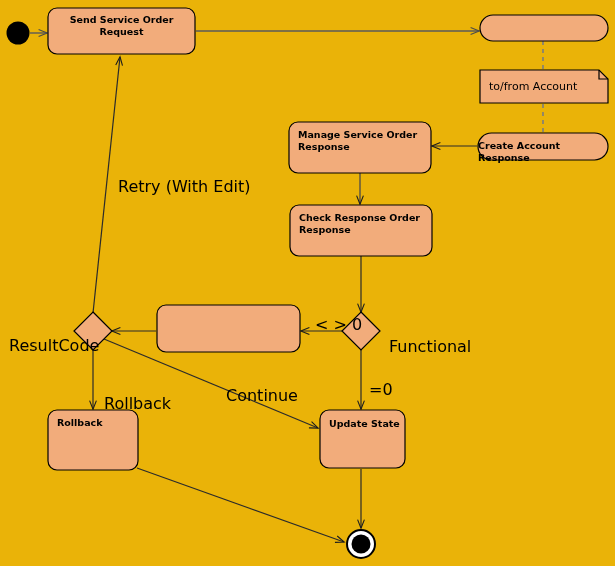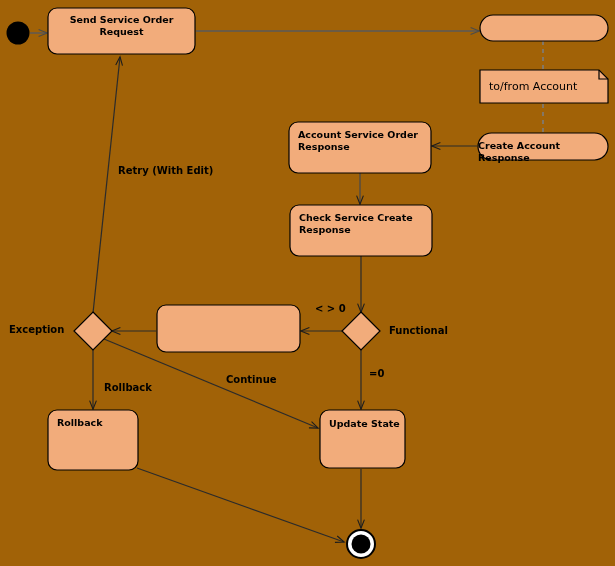--- a/index.html
+++ b/index.html
@@ -4,21 +4,21 @@
 <style>
   html, body {
     margin: 0;
     padding: 0;
     background: #ffffff;
   }
   #canvas {
     position: relative;
     width: 615px;
     height: 566px;
-    background: #a16207;
+    background: #eab308;
     overflow: hidden;
     font-family: "DejaVu Sans", sans-serif;
   }
   svg.layer {
     position: absolute;
     left: 0;
     top: 0;
     width: 615px;
     height: 566px;
   }
@@ -28,24 +28,25 @@
     font-size: 9.5px;
     font-weight: bold;
     color: #000000;
     line-height: 12px;
     white-space: pre-line;
     pointer-events: none;
   }
   .edge-label {
     position: absolute;
     font-family: "DejaVu Sans", sans-serif;
-    font-size: 10px;
-    font-weight: bold;
+    font-size: 16px;
+    font-weight: normal;
     color: #000000;
     white-space: nowrap;
+    margin-top: 12px;
   }
   .note-label {
     position: absolute;
     font-family: "DejaVu Sans", sans-serif;
     font-size: 11px;
     font-weight: normal;
     color: #000000;
     white-space: nowrap;
   }
 </style>
@@ -129,38 +130,38 @@
     </g>
   </svg>
 
   <div class="node-label" style="left:48px; top:14px; width:147px; text-align:center;">Send Service Order Request</div>
 
 
   <div class="note-label" style="left:489px; top:80px;">to/from Account</div>
 
   <div class="node-label" style="left:478px; top:140px; width:130px; ">Create Account Response</div>
 
-  <div class="node-label" style="left:298px; top:129px; width:130px; text-align:left;">Account Service Order
+  <div class="node-label" style="left:298px; top:129px; width:130px; text-align:left;">Manage Service Order
 Response</div>
 
-  <div class="node-label" style="left:299px; top:212px; width:130px; text-align:left;">Check Service Create
+  <div class="node-label" style="left:299px; top:212px; width:130px; text-align:left;">Check Response Order
 Response</div>
 
 
   <div class="node-label" style="left:57px; top:417px; width:80px; text-align:left;">Rollback</div>
 
   <div class="node-label" style="left:329px; top:418px; width:76px; text-align:left;">Update State</div>
 
   <div class="edge-label" style="left:118px; top:165px;">Retry (With Edit)</div>
 
   <div class="edge-label" style="left:315px; top:303px;">&lt; &gt; 0</div>
 
   <div class="edge-label" style="left:389px; top:325px;">Functional</div>
 
   <div class="edge-label" style="left:369px; top:368px;">=0</div>
 
-  <div class="edge-label" style="left:9px; top:324px;">Exception</div>
+  <div class="edge-label" style="left:9px; top:324px;">ResultCode</div>
 
   <div class="edge-label" style="left:104px; top:382px;">Rollback</div>
 
   <div class="edge-label" style="left:226px; top:374px;">Continue</div>
 
 </div>
 
 </body></html>

